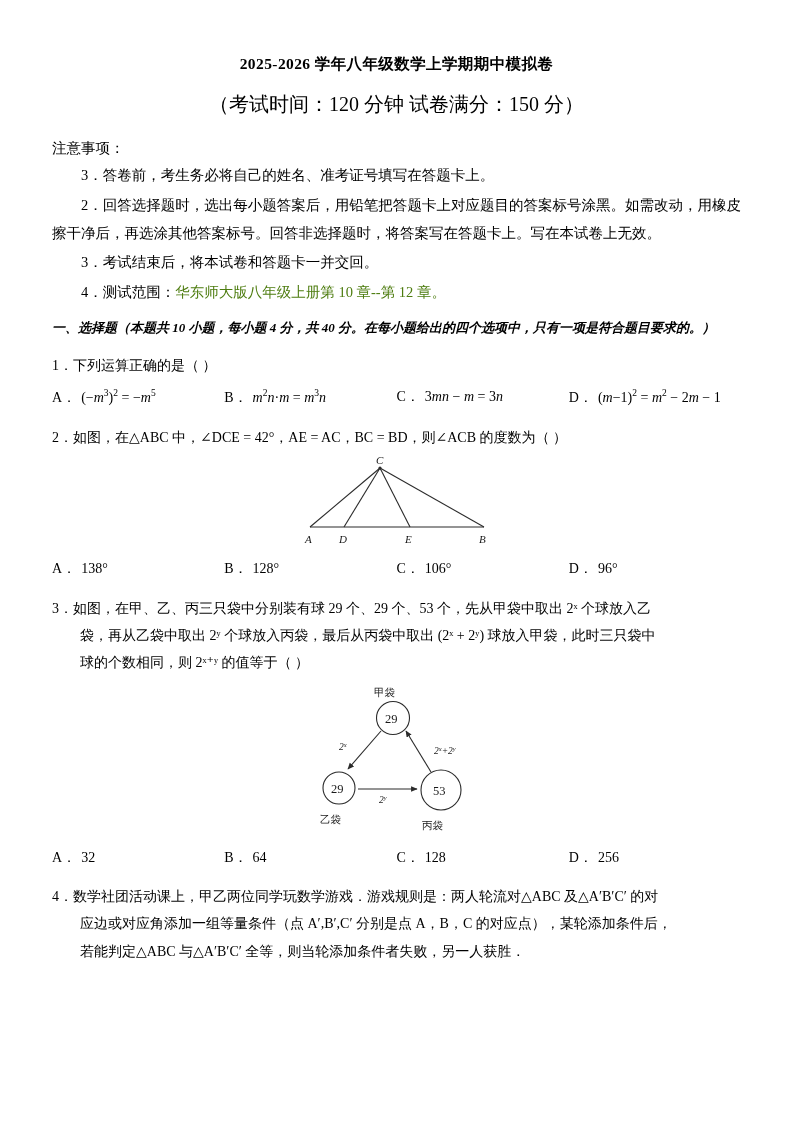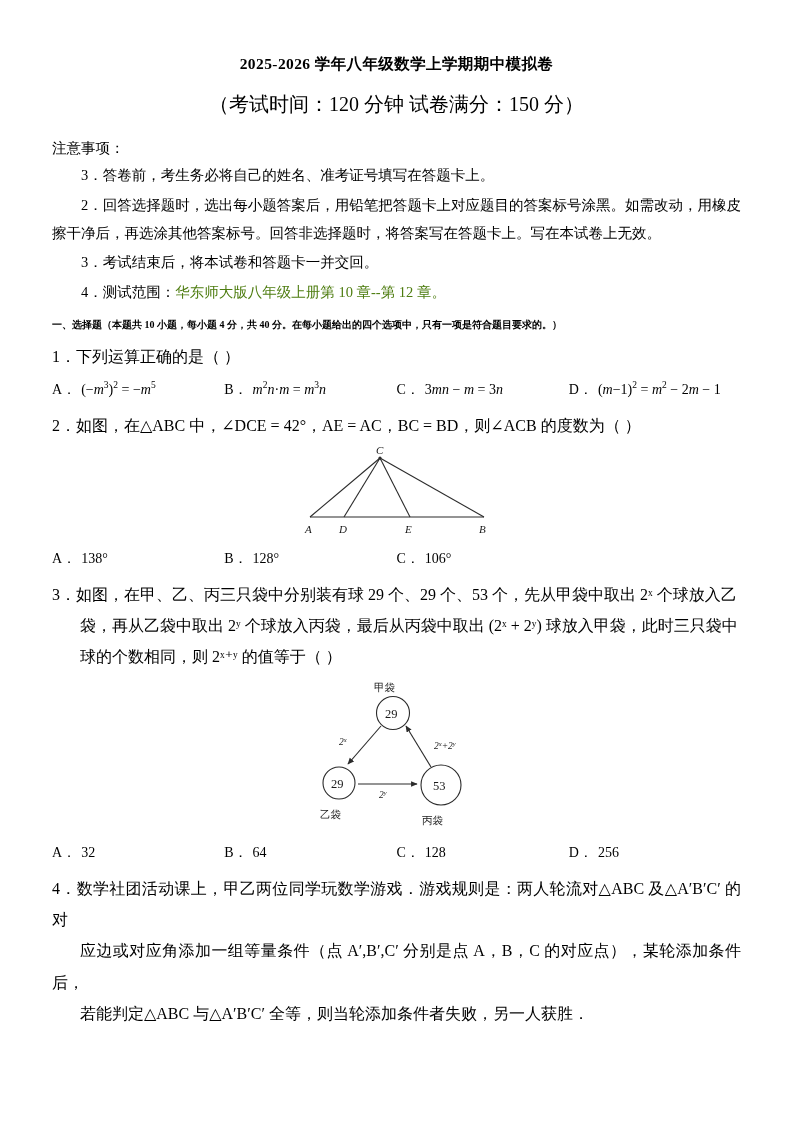--- a/index.html
+++ b/index.html
@@ -49,32 +49,33 @@
     font-size: 14.5px;
     line-height: 1.92;
     text-indent: 29px;
     text-align: justify;
     margin-top: 2px;
   }
   .red { color: #4d7c0f; }
 
   
   .section-head {
-    font-size: 10px;
+    font-size: 13px;
     font-weight: bold;
     line-height: 1.85;
     margin-top: 9px;
     text-align: justify;
+    font-style: italic;
   }
 
   
   .question {
-    font-size: 16px;
+    font-size: 14px;
     line-height: 1.95;
-    margin-top: 6px;
+    margin-top: 12px;
     text-align: justify;
   }
   .q-body { display: block; }
   .q-cont {
     display: block;
     text-indent: 28px;
   }
   .options {
     display: flex;
     font-size: 14px;
@@ -165,20 +166,23 @@
   <div class="options">
     <div class="opt">
       <span class="lbl">A．</span><span>138°</span>
     </div>
     <div class="opt">
       <span class="lbl">B．</span><span>128°</span>
     </div>
     <div class="opt">
       <span class="lbl">C．</span><span>106°</span>
     </div>
+    <div class="opt">
+      <span class="lbl">D．</span><span>96°</span>
+    </div>
   </div>
 
   <div class="question">
     <span class="q-body"><span>3．</span><span>如图，在甲、乙、丙三只袋中分别装有球 29 个、29 个、53 个，先从甲袋中取出 2ˣ 个球放入乙</span></span>
     <span class="q-cont">袋，再从乙袋中取出 2ʸ 个球放入丙袋，最后从丙袋中取出 (2ˣ + 2ʸ) 球放入甲袋，此时三只袋中</span>
     <span class="q-cont">球的个数相同，则 2ˣ⁺ʸ 的值等于（    ）</span>
   </div>
 
   <div class="fig">
     <svg width="205" height="155" viewBox="0 0 205 155">

